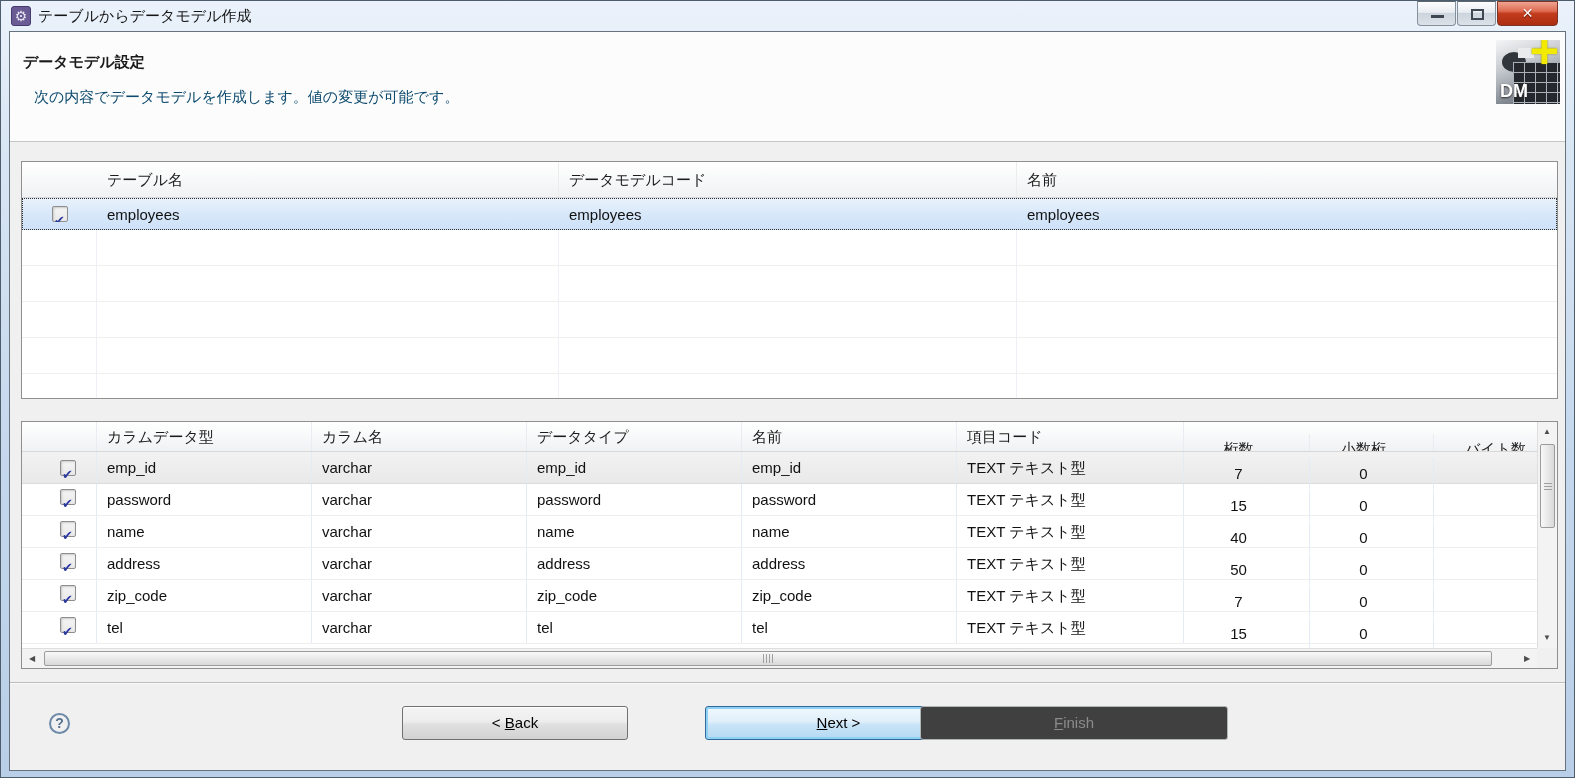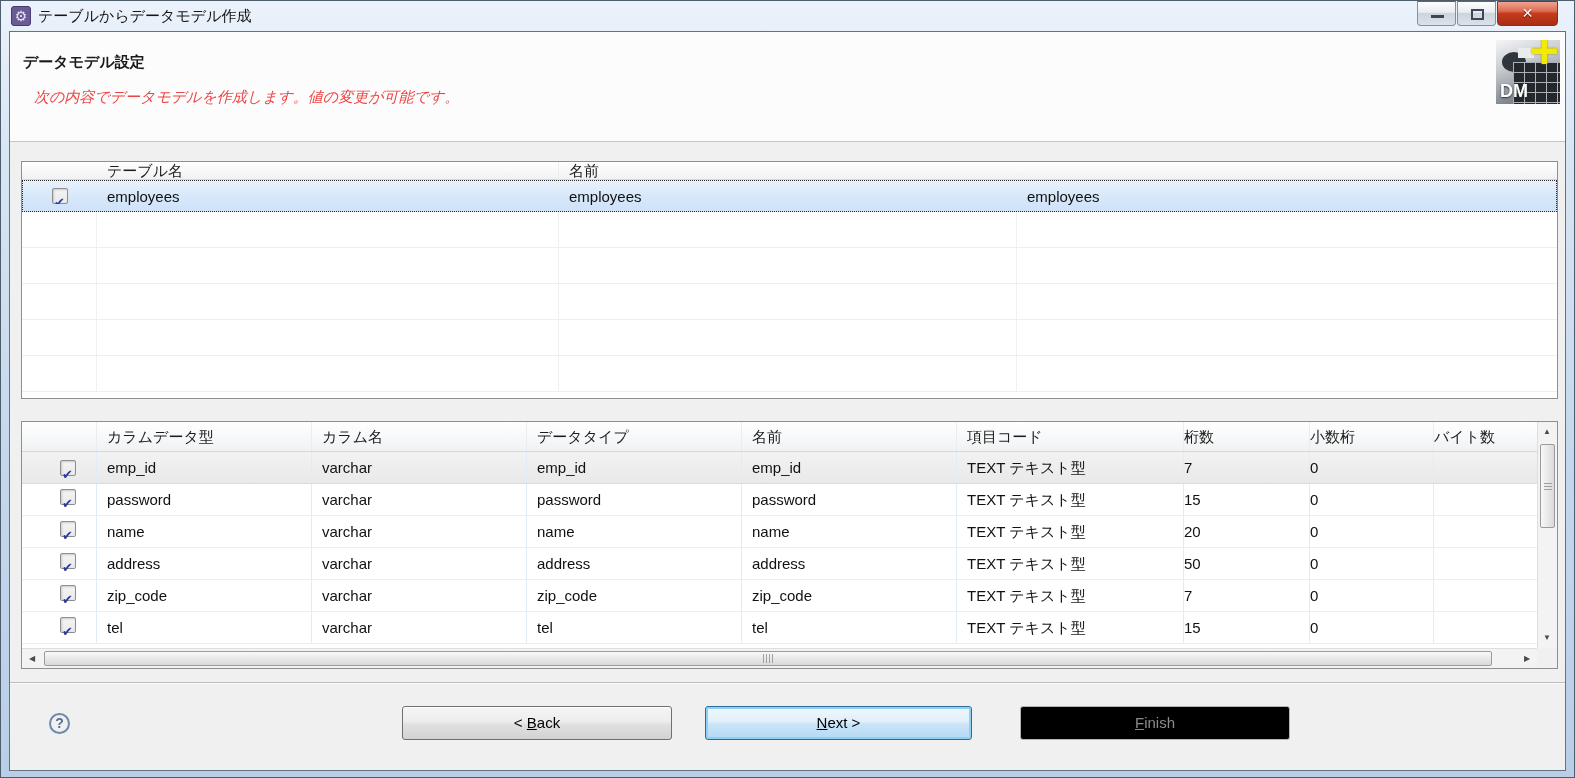--- a/index.html
+++ b/index.html
@@ -26,48 +26,48 @@
   .glyph-max { position:absolute; left:13px; top:7px; width:13px; height:11px; border:2px solid #3d4854; background:transparent; }
   .glyph-close { display:block; width:100%; text-align:center; line-height:23px; font-size:14px; font-weight:bold; color:#fff; text-shadow:0 1px 1px #5d1405; }
 
   
   .dlg-body { position:absolute; left:8px; top:30px; width:1557px; height:740px;
     background:#f0f0f0; border:1px solid #66727e; overflow:hidden; }
 
   .hdr { position:absolute; left:0; top:0; width:100%; height:110px; background:#fcfcfc;
     border-bottom:1px solid #c6c6c6; }
   .hdr-title { position:absolute; left:13px; top:21px; font-size:15px; font-weight:bold; color:#1a1a1a; }
-  .hdr-desc  { position:absolute; left:24px; top:56px; font-size:15px; color:#ef4444;font-style:italic; }
+  .hdr-desc  { position:absolute; left:24px; top:56px; font-size:15px; color:#0c4a6e; }
 
   .logo { position:absolute; left:1486px; top:8px; width:64px; height:64px; overflow:hidden;
     background:linear-gradient(160deg,#f4f5f6 0%,#c9cdd2 35%,#8a9199 70%,#585e66 100%); }
   .logo-grid { position:absolute; right:0; bottom:0; width:47px; height:42px;
     background-color:#24272b;
     background-image:linear-gradient(#aab0b7 1px,transparent 1px),linear-gradient(90deg,#aab0b7 1px,transparent 1px);
     background-size:11px 10px; }
   .logo-shape-pie { position:absolute; left:6px; top:12px; width:24px; height:20px; background:#31363c; border-radius:50%; }
   .logo-shape-bar { position:absolute; left:22px; top:8px; width:16px; height:10px; background:#e9ebed; }
   .logo-dm { position:absolute; left:4px; bottom:2px; color:#fff; font-weight:bold; font-size:18px; text-shadow:0 1px 2px #2c2c2c; }
   .logo-plus { position:absolute; right:1px; top:-14px; color:#f2ea00; font-size:50px; font-weight:bold; line-height:1; text-shadow:0 0 2px #8a8500; }
 
   
   .tbl { position:absolute; left:11px; width:1537px; background:#fff; border:1px solid #8f8f8f; overflow:hidden; }
   .thead { display:flex; background:linear-gradient(180deg,#ffffff 0%,#f6f7f8 60%,#f0f1f2 100%); border-bottom:1px solid #d8d8d8; }
   .th { font-size:15px; color:#1c1c1c; padding-left:10px; white-space:nowrap; overflow:hidden; border-right:1px solid #ececec; }
-  .th.num, .td.num { text-align:left; padding-right:16px; padding-left:0; }
+  .th.num, .td.num { text-align:center; padding-right:16px; padding-left:0;margin-top:12px; }
   .trow { display:flex; }
   .td { font-size:15px; color:#111; padding-left:10px; white-space:nowrap; overflow:hidden; }
 
   .checkbox { display:inline-block; width:16px; height:16px; border:1px solid #8e8e8e; border-radius:2px;
     background:linear-gradient(180deg,#f5f5f5,#e9e9e9); box-shadow:inset 1px 1px 2px #c9c9c9; position:relative; }
   .checkbox .chk { position:absolute; left:1px; top:-2px; font-size:13px; color:#2b3a9d; }
 
   
   .tbl.upper { top:129px; height:238px; }
-  .tbl.upper .thead { height:18px;align-items:center; }
+  .tbl.upper .thead { height:36px;align-items:center; }
   .tbl.upper .th { line-height:35px; }
   .uc0 { width:75px; } .uc1 { width:462px; } .uc2 { width:458px; } .uc3 { flex:1; border-right:none; }
   .trow.sel-blue { height:32px; align-items:center;
     background:linear-gradient(180deg,#e9f2fc 0%,#d8e8fa 50%,#cde1f8 100%);
     outline:1px dotted #2a2a2a; outline-offset:-1px; }
   .trow.sel-blue .td { line-height:31px; }
   .trow.sel-blue .cbcell, .trow.gray .cbcell { display:flex; align-items:center; }
   .cb-indent-u { margin-left:20px; }
   .trow.empty { height:36px; border-bottom:1px solid #efefef; }
   .trow.empty .td { border-right:1px solid #edf1f5; height:100%; }
@@ -107,26 +107,26 @@
   
   .sep { position:absolute; left:0; top:650px; width:100%; height:2px;
     background:linear-gradient(180deg,#bdbdbd 50%,#f9f9f9 50%); }
   .help-btn { position:absolute; left:39px; top:681px; width:21px; height:21px; border:2px solid #6d89a8;
     border-radius:50%; color:#55718f; font-size:14px; font-weight:bold; text-align:center; line-height:17px;
     background:transparent; }
   .btn { position:absolute; top:674px; height:34px; border:1px solid #707070; border-radius:3px;
     font-size:15px; color:#000; text-align:center; line-height:32px;
     background:linear-gradient(180deg,#f4f4f4 0%,#ededed 45%,#e0e0e0 55%,#d2d2d2 100%);
     box-shadow:inset 0 1px 0 #ffffff; white-space:nowrap; }
-  .btn.back   { left:392px; width:270px; }
+  .btn.back   { left:392px; width:226px; }
   .btn.next   { left:695px; width:267px; border:1px solid #2f6a9a;
     box-shadow:inset 0 0 0 2px #8fd1f5;
     background:linear-gradient(180deg,#f0f8fd 0%,#e0effa 45%,#c9e4f7 55%,#b4d9f3 100%); }
-  .btn.finish { left:1010px; width:270px; border:1px solid #b0b5b8; box-shadow:none;
-    background:#000000; color:#8b8b8b; }
+  .btn.finish { left:910px; width:308px; border:1px solid #b0b5b8; box-shadow:none;
+    background:#404040; color:#8b8b8b; }
   .btn.cancel { left:1247px; width:272px; }
   .btn u { text-decoration:underline; }
 </style>
 </head>
 <body>
 
 <div class="window">
 
   <div class="titlebar">
     <span class="app-icon"><span>⚙</span></span>
@@ -155,20 +155,21 @@
         <div class="logo-grid"></div>
         <span class="logo-dm">DM</span>
         <span class="logo-plus">+</span>
       </div>
     </div>
 
     <div class="tbl upper">
       <div class="thead">
         <div class="th uc0"></div>
         <div class="th uc1">テーブル名</div>
+        <div class="th uc2">データモデルコード</div>
         <div class="th uc3">名前</div>
       </div>
       <div class="trow sel-blue">
         <div class="td uc0 cbcell">
           <span class="checkbox cb-indent-u">
               <span class="chk">✔</span>
             </span>
         </div>
         <div class="td uc1">employees</div>
         <div class="td uc2">employees</div>
@@ -248,21 +249,21 @@
           <div class="td lc8"></div>
         </div>
 
         <div class="trow datarow">
           <div class="td lc0 cbcell"><span class="checkbox cb-indent-l"><span class="chk">✔</span></span></div>
           <div class="td lc1">name</div>
           <div class="td lc2">varchar</div>
           <div class="td lc3">name</div>
           <div class="td lc4">name</div>
           <div class="td lc5">TEXT テキスト型</div>
-          <div class="td lc6 num">20</div>
+          <div class="td lc6 num">40</div>
           <div class="td lc7 num">0</div>
           <div class="td lc8"></div>
         </div>
 
         <div class="trow datarow">
           <div class="td lc0 cbcell"><span class="checkbox cb-indent-l"><span class="chk">✔</span></span></div>
           <div class="td lc1">address</div>
           <div class="td lc2">varchar</div>
           <div class="td lc3">address</div>
           <div class="td lc4">address</div>

